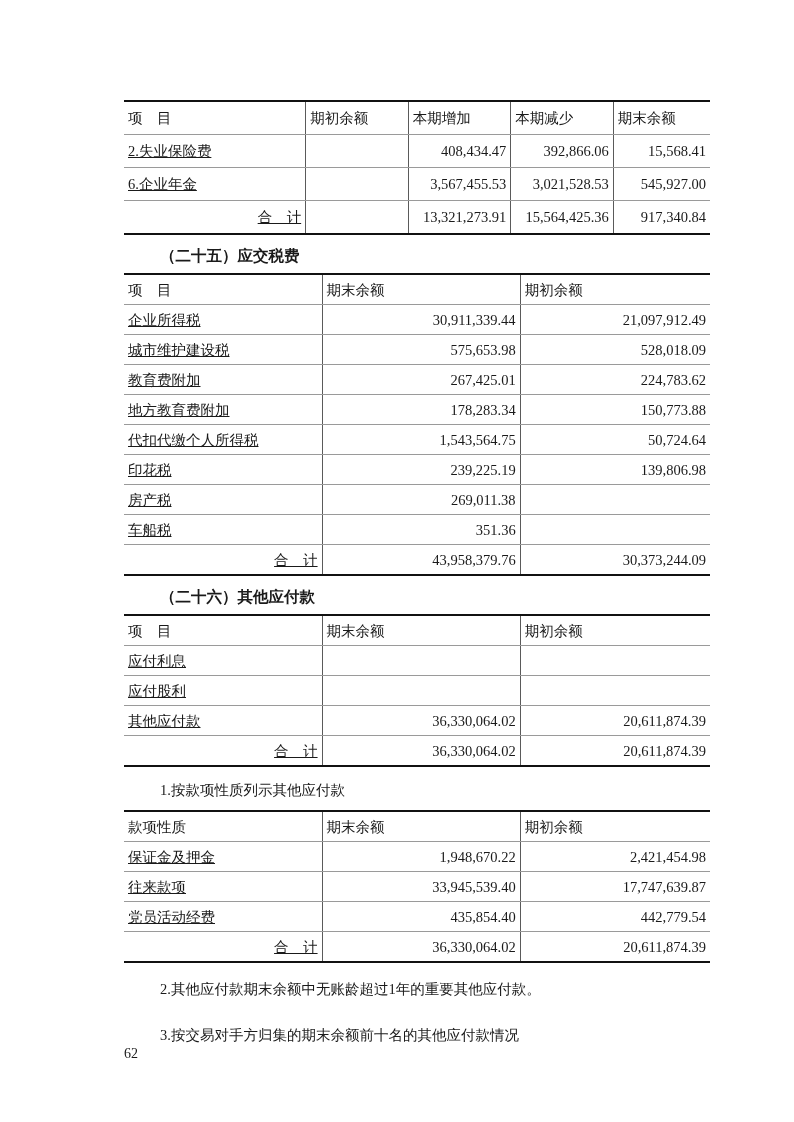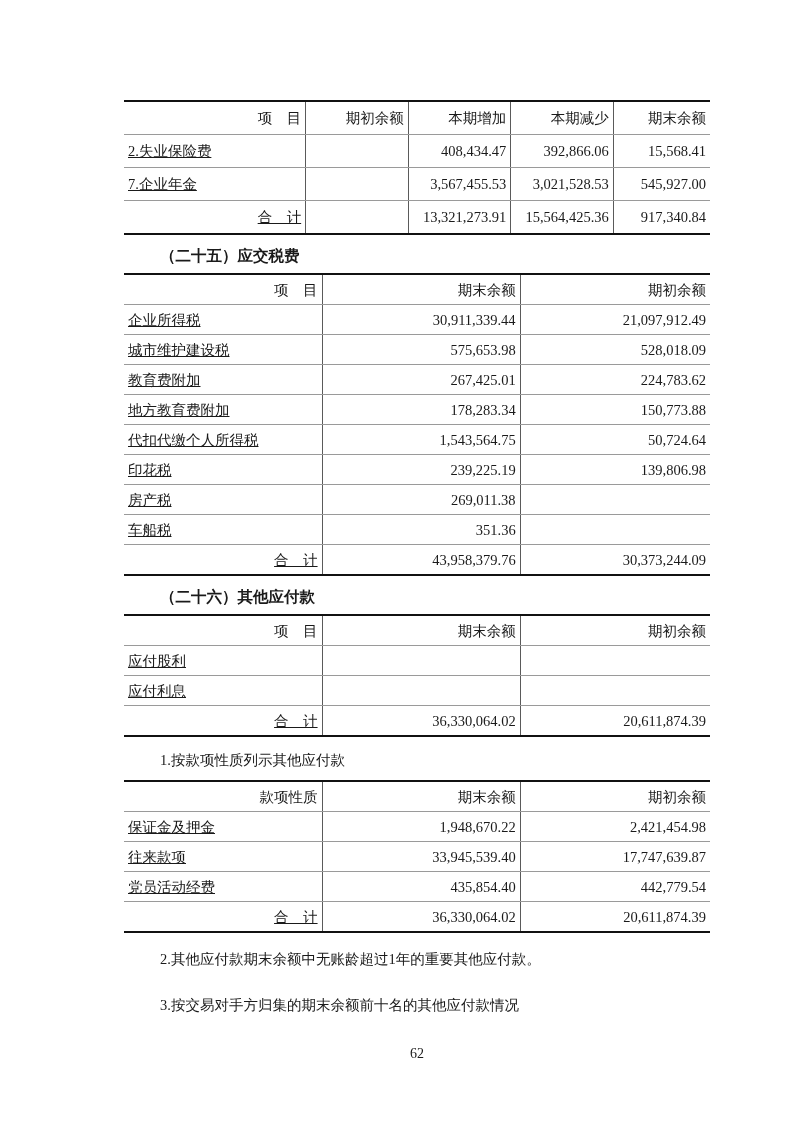--- a/index.html
+++ b/index.html
@@ -38,42 +38,42 @@
     line-height: 16px;
     vertical-align: middle;
     overflow: hidden;
     white-space: nowrap;
   }
   table.t1 th, table.t1 td { height: 32px; }
   table.fin tr > th + th, table.fin tr > td + td {
     border-left: 1px solid #5a5a5a;
   }
   table.fin tbody tr:last-child td { border-bottom: none; }
-  table.fin th { text-align: right; }
+  table.fin th { text-align: left; }
   td.lbl { text-align: left; padding-left: 7px; text-decoration: underline; }
   td.num { text-align: right; padding-right: 13px; }
   tr.total-row td.lbl { text-align: right; }
   .sec-heading {
     font-size: 15.5px;
     font-weight: bold;
     margin: 11px 0 8px 36px;
     line-height: 19px;
   }
   .note {
     font-size: 14.5px;
     margin: 14px 0 11px 36px;
     line-height: 18px;
   }
   .note-after { margin-top: 17px; margin-bottom: 28px; }
   .pagenum {
     position: absolute;
     left: 124px;
     bottom: 60px;
     width: 586px;
-    text-align: center;
+    text-align: left;
     font-size: 14px;
   }
 </style>
 </head>
 <body>
 
 <div class="page">
   <div class="content">
 
     <table class="fin t1">
@@ -95,21 +95,21 @@
       </thead>
       <tbody>
         <tr>
           <td class="lbl">2.失业保险费</td>
           <td class="num"></td>
           <td class="num">408,434.47</td>
           <td class="num">392,866.06</td>
           <td class="num">15,568.41</td>
         </tr>
         <tr>
-          <td class="lbl">7.企业年金</td>
+          <td class="lbl">6.企业年金</td>
           <td class="num"></td>
           <td class="num">3,567,455.53</td>
           <td class="num">3,021,528.53</td>
           <td class="num">545,927.00</td>
         </tr>
         <tr class="total-row">
           <td class="lbl">合　计</td>
           <td class="num"></td>
           <td class="num">13,321,273.91</td>
           <td class="num">15,564,425.36</td>
@@ -192,28 +192,33 @@
       </colgroup>
       <thead>
         <tr>
           <th>项　目</th>
           <th>期末余额</th>
           <th>期初余额</th>
         </tr>
       </thead>
       <tbody>
         <tr>
+          <td class="lbl">应付利息</td>
+          <td class="num"></td>
+          <td class="num"></td>
+        </tr>
+        <tr>
           <td class="lbl">应付股利</td>
           <td class="num"></td>
           <td class="num"></td>
         </tr>
         <tr>
-          <td class="lbl">应付利息</td>
-          <td class="num"></td>
-          <td class="num"></td>
+          <td class="lbl">其他应付款</td>
+          <td class="num">36,330,064.02</td>
+          <td class="num">20,611,874.39</td>
         </tr>
         <tr class="total-row">
           <td class="lbl">合　计</td>
           <td class="num">36,330,064.02</td>
           <td class="num">20,611,874.39</td>
         </tr>
       </tbody>
     </table>
 
     <p class="note">1.按款项性质列示其他应付款</p>

